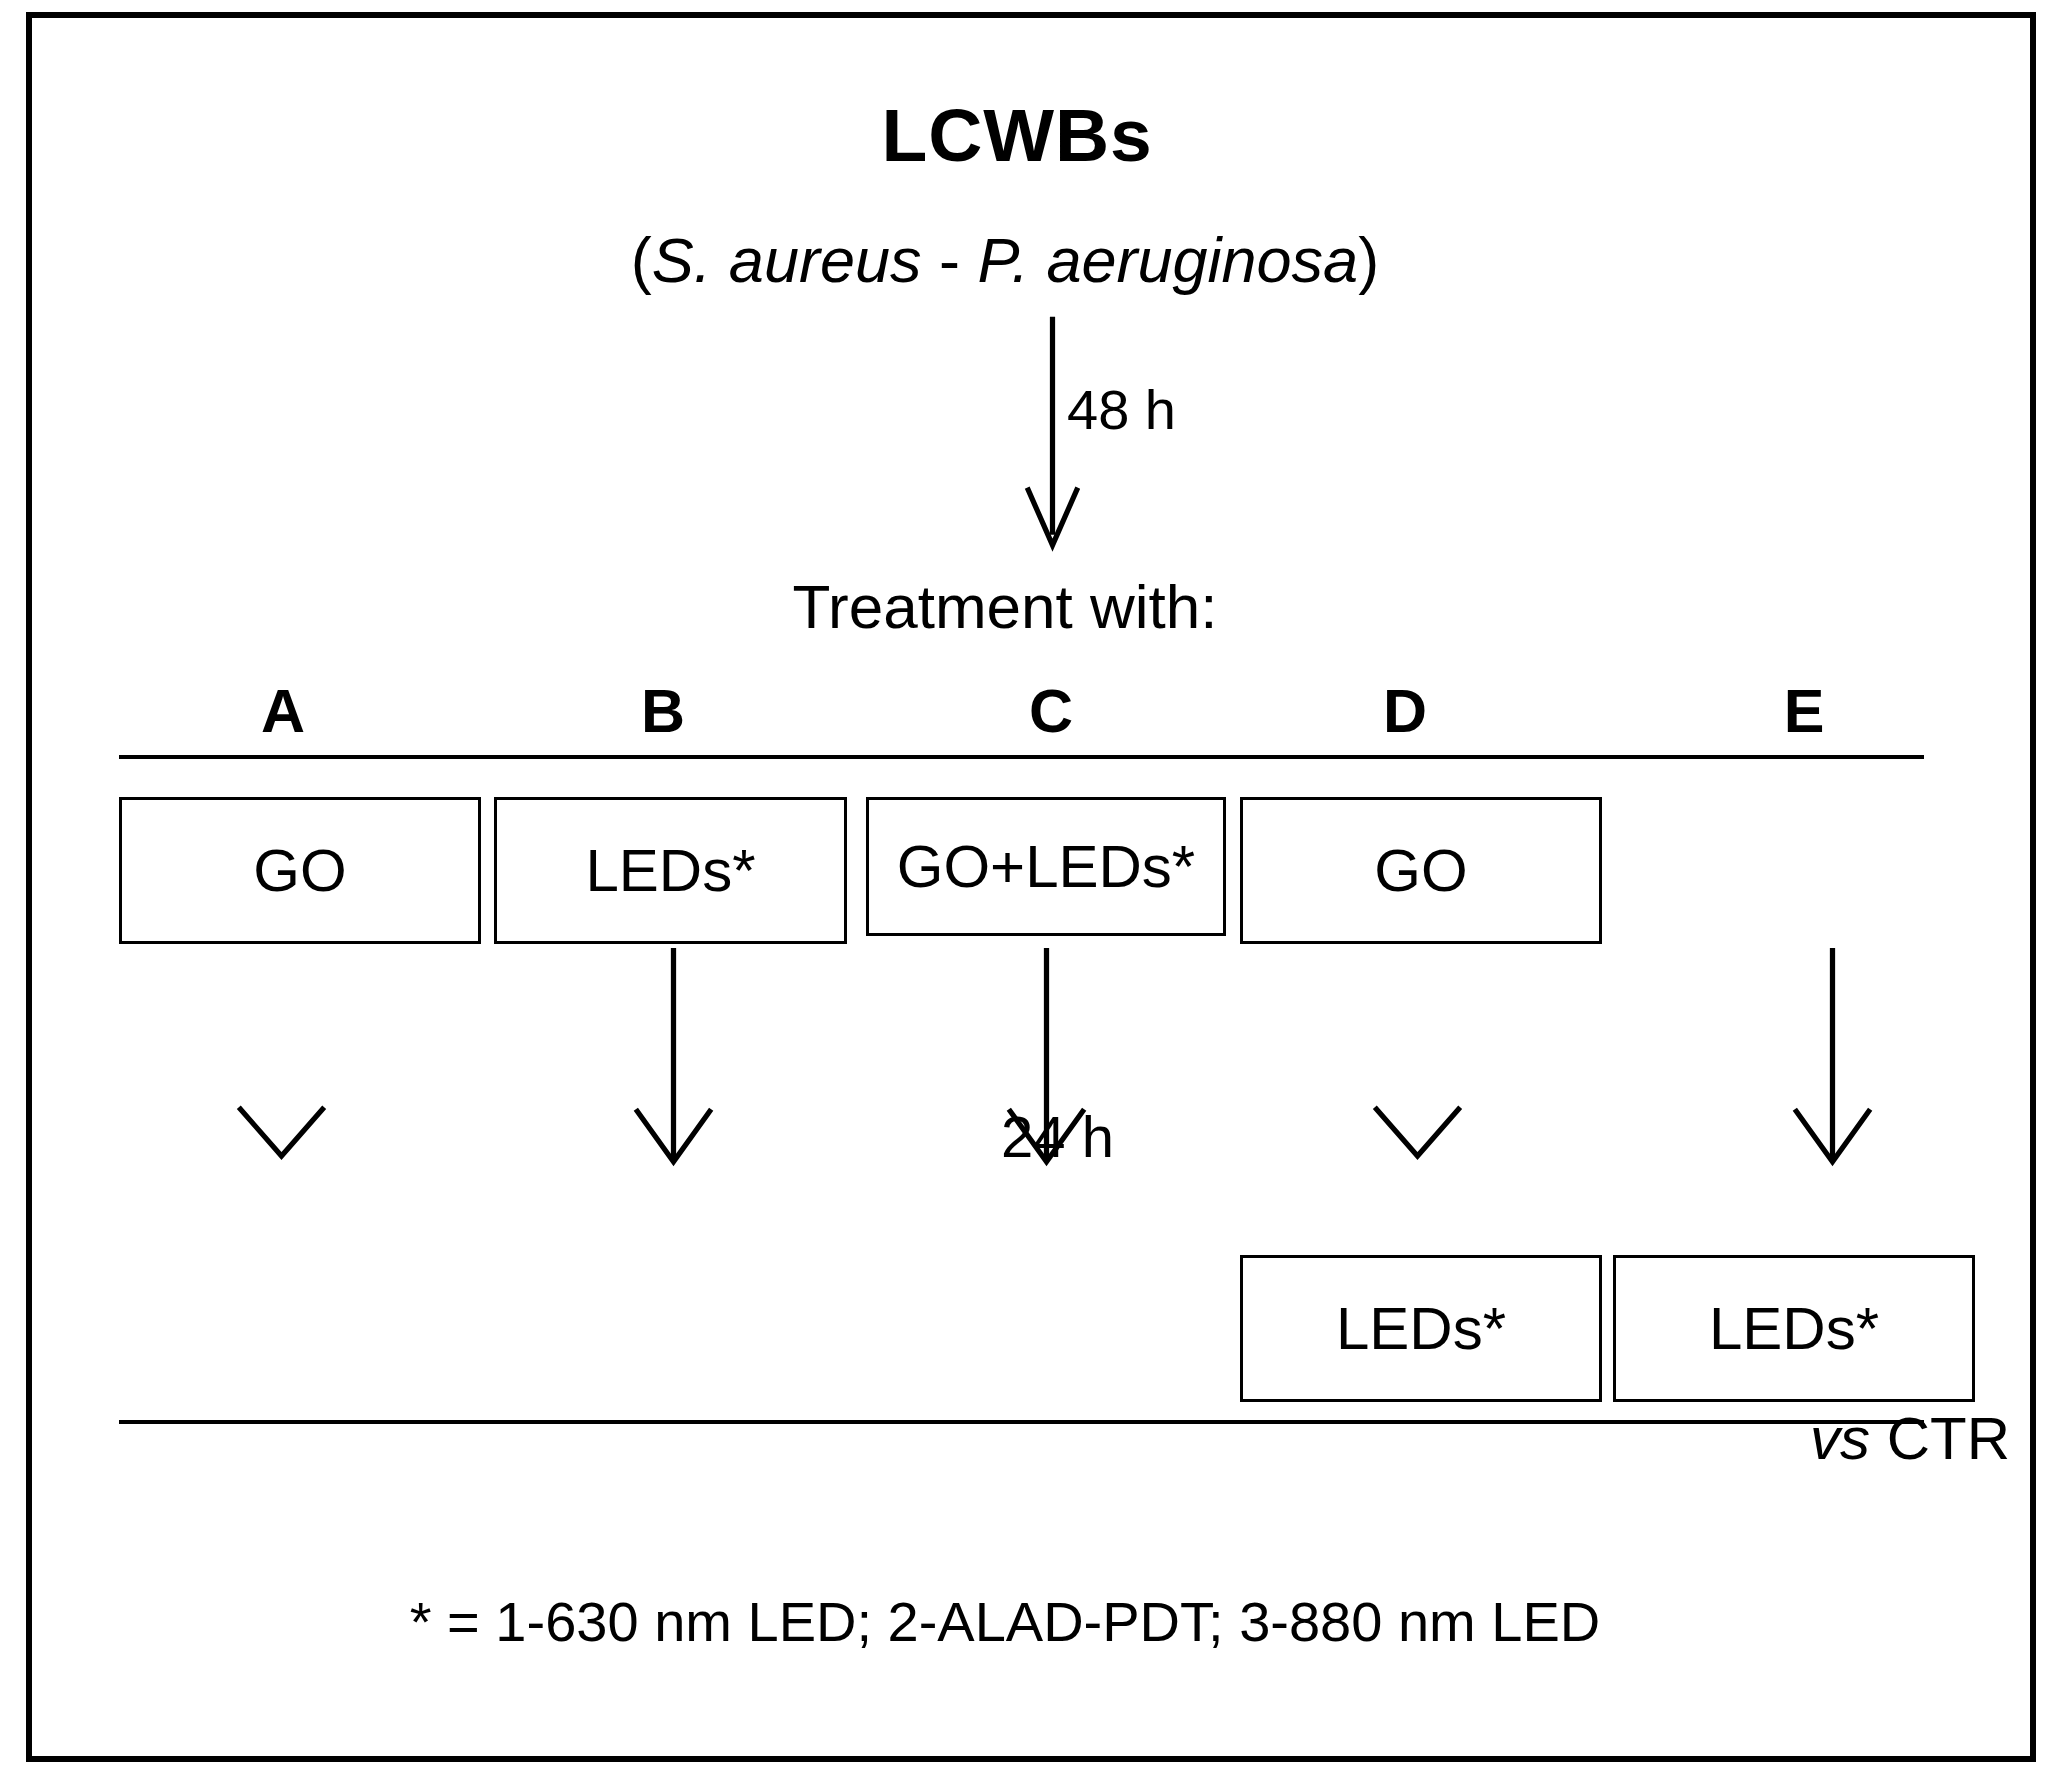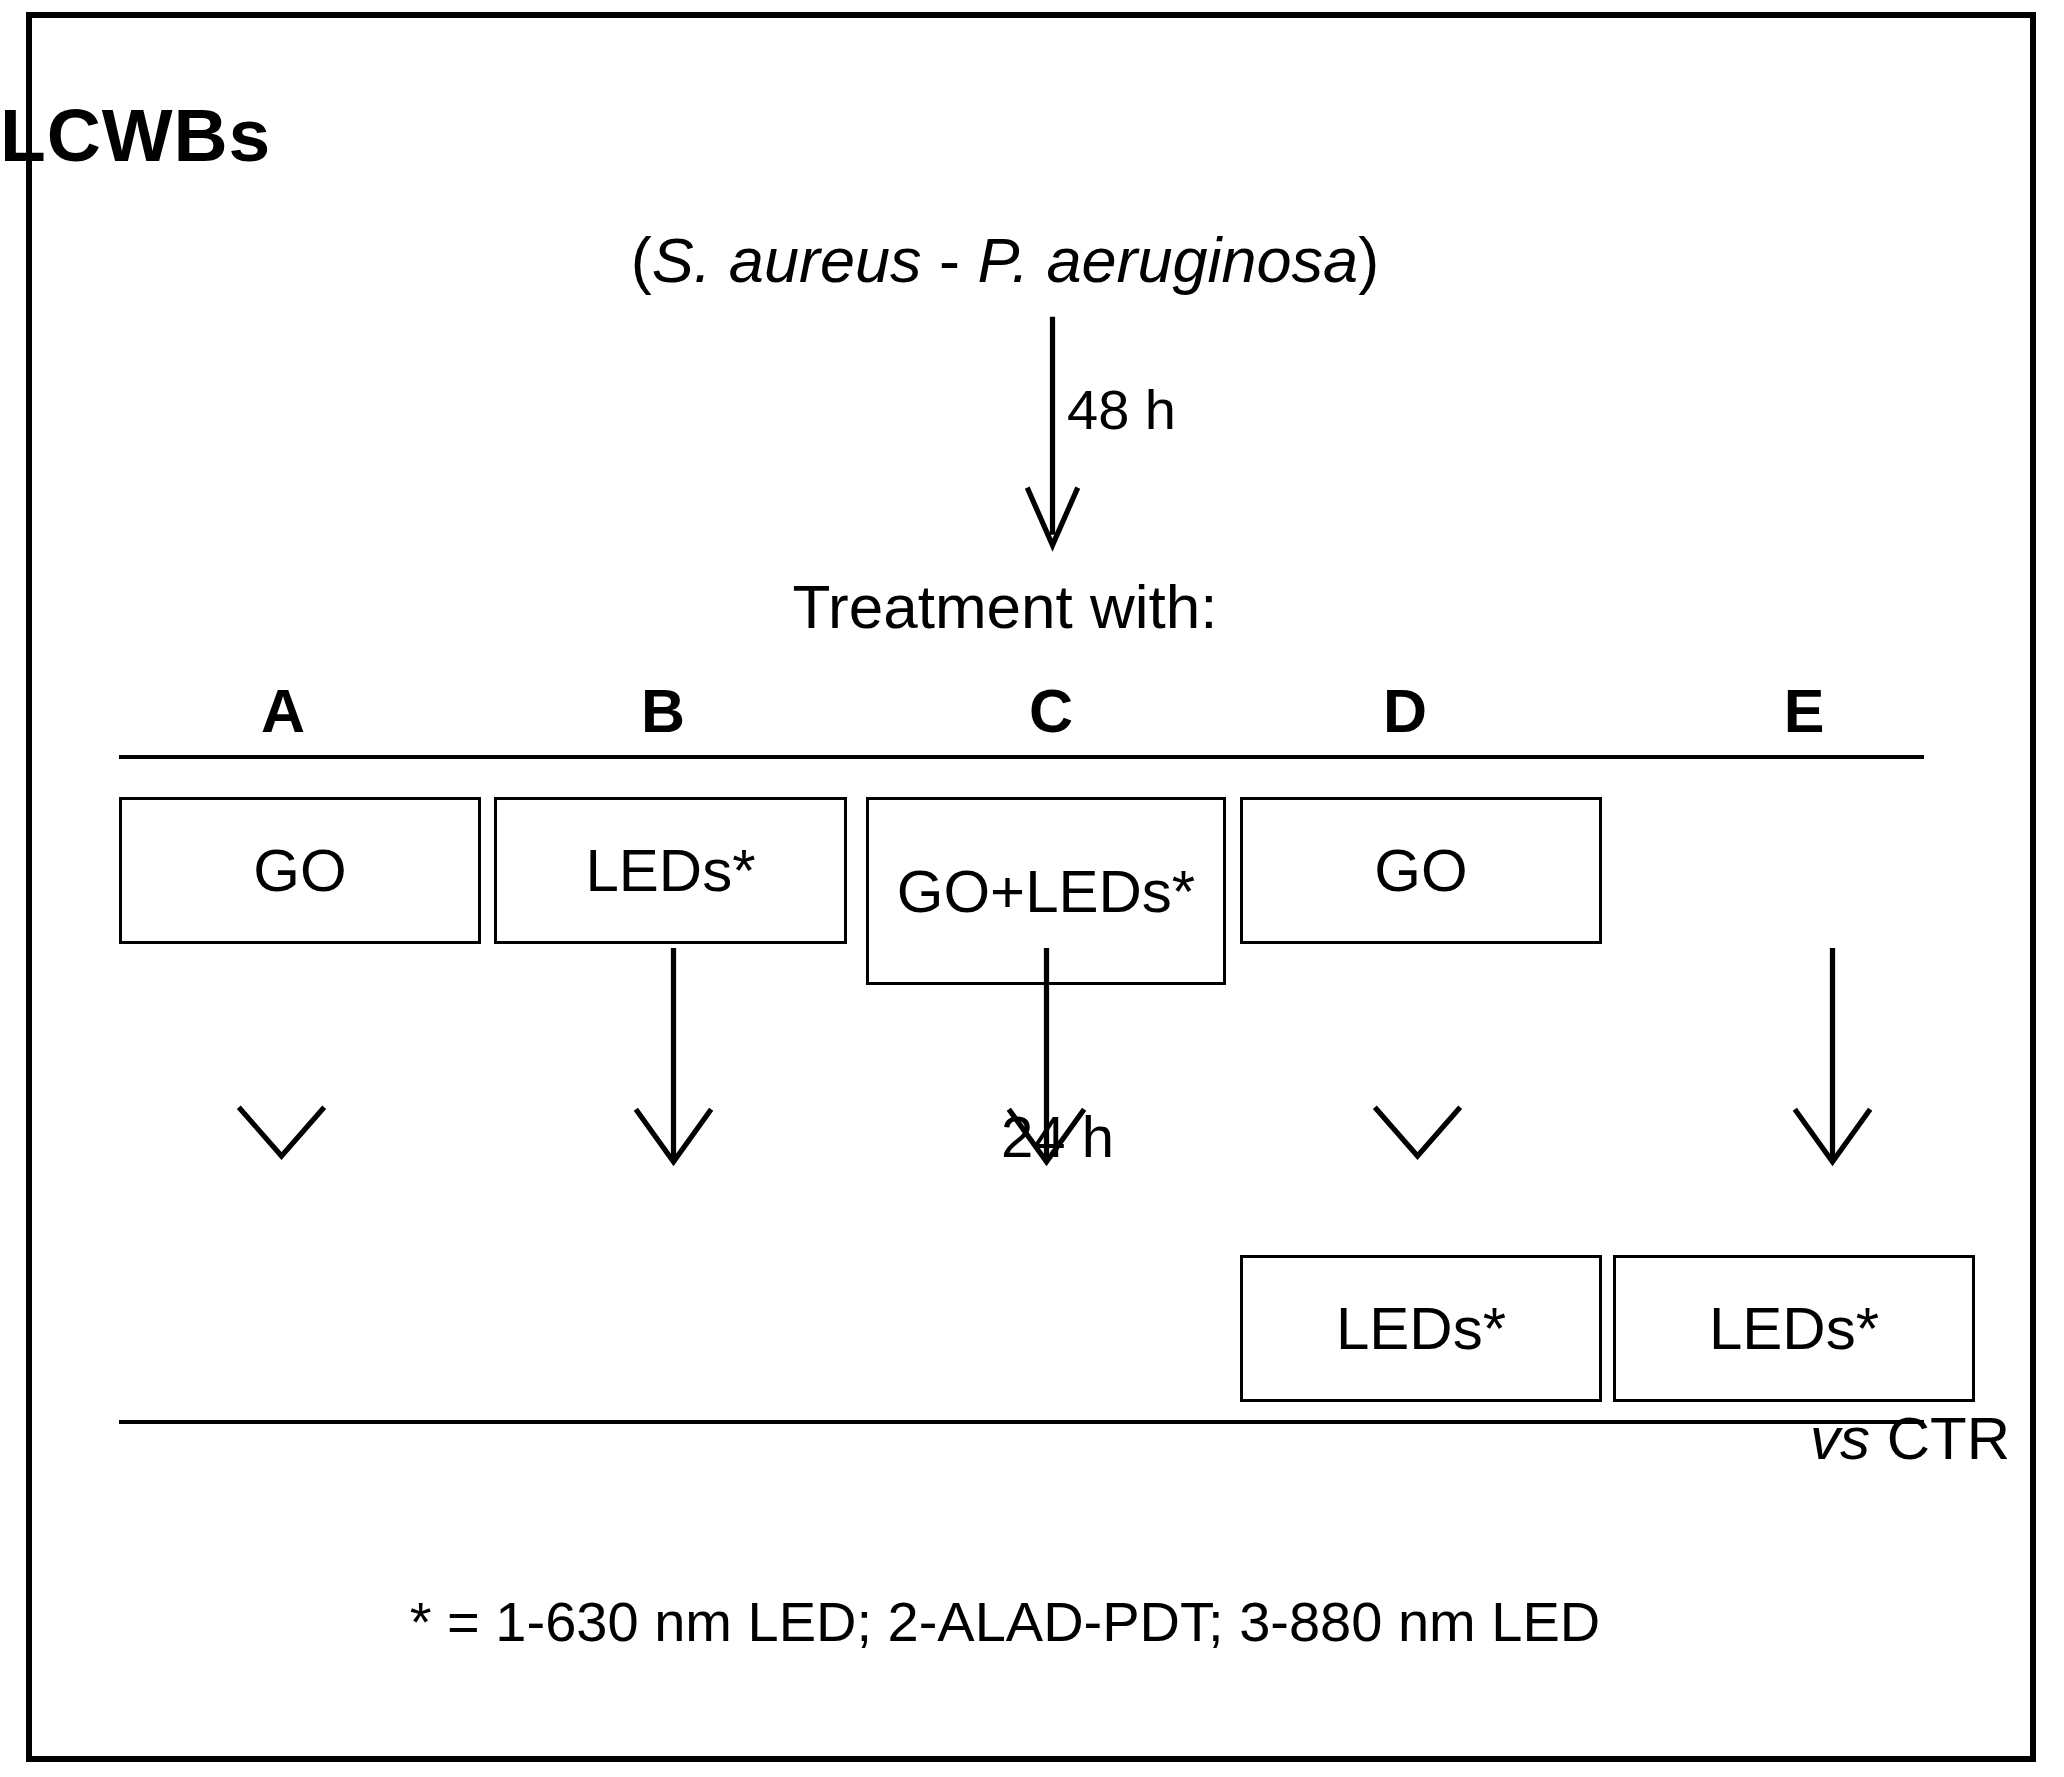--- a/index.html
+++ b/index.html
@@ -26,23 +26,25 @@
     height: 1750px;
     border: 6.1px solid #000000;
     box-sizing: border-box;
     background: #ffffff;
   }
   .title-main {
     position: absolute;
     left: 0;
     top: 92px;
     width: 2010px;
+    text-align: center;
     font-size: 75px;
     font-weight: bold;
     letter-spacing: 0.9px;
+    padding-left: 12px;
   }
   .title-sub {
     position: absolute;
     left: 0;
     top: 204px;
     width: 2010px;
     text-align: center;
     font-size: 63px;
     margin-top: 20px;
   }
@@ -151,21 +153,21 @@
   <div class="col-letter" style="left:575px;">B</div>
   <div class="col-letter" style="left:963px;">C</div>
   <div class="col-letter" style="left:1317px;">D</div>
   <div class="col-letter" style="left:1716px;">E</div>
 
   <div class="hrule rule-top"></div>
   <div class="hrule rule-bottom"></div>
 
   <div class="box" style="left:119px; top:797px; width:362px; height:147px;">GO</div>
   <div class="box" style="left:494px; top:797px; width:353px; height:147px;">LEDs*</div>
-  <div class="box" style="left:866px; top:797px; width:360px; height:188px;">GO+LEDs*</div>
+  <div class="box" style="left:866px; top:797px; width:360px; height:139px;">GO+LEDs*</div>
   <div class="box" style="left:1240px; top:797px; width:362px; height:147px;">GO</div>
 
   <svg class="chev" style="left:233px; top:1102px; width:97px; height:61px;" viewBox="0 0 110 70">
     <polyline points="6,6 55,62 104,6" fill="none" stroke="#000000" stroke-width="6"></polyline>
   </svg>
 
   <svg class="chev" style="left:625px; top:948px; width:97px; height:219px;" viewBox="0 0 110 250">
     <line x1="55" y1="0" x2="55" y2="240" stroke="#000000" stroke-width="6"></line>
     <polyline points="12,184 55,244 98,184" fill="none" stroke="#000000" stroke-width="6"></polyline>
   </svg>

